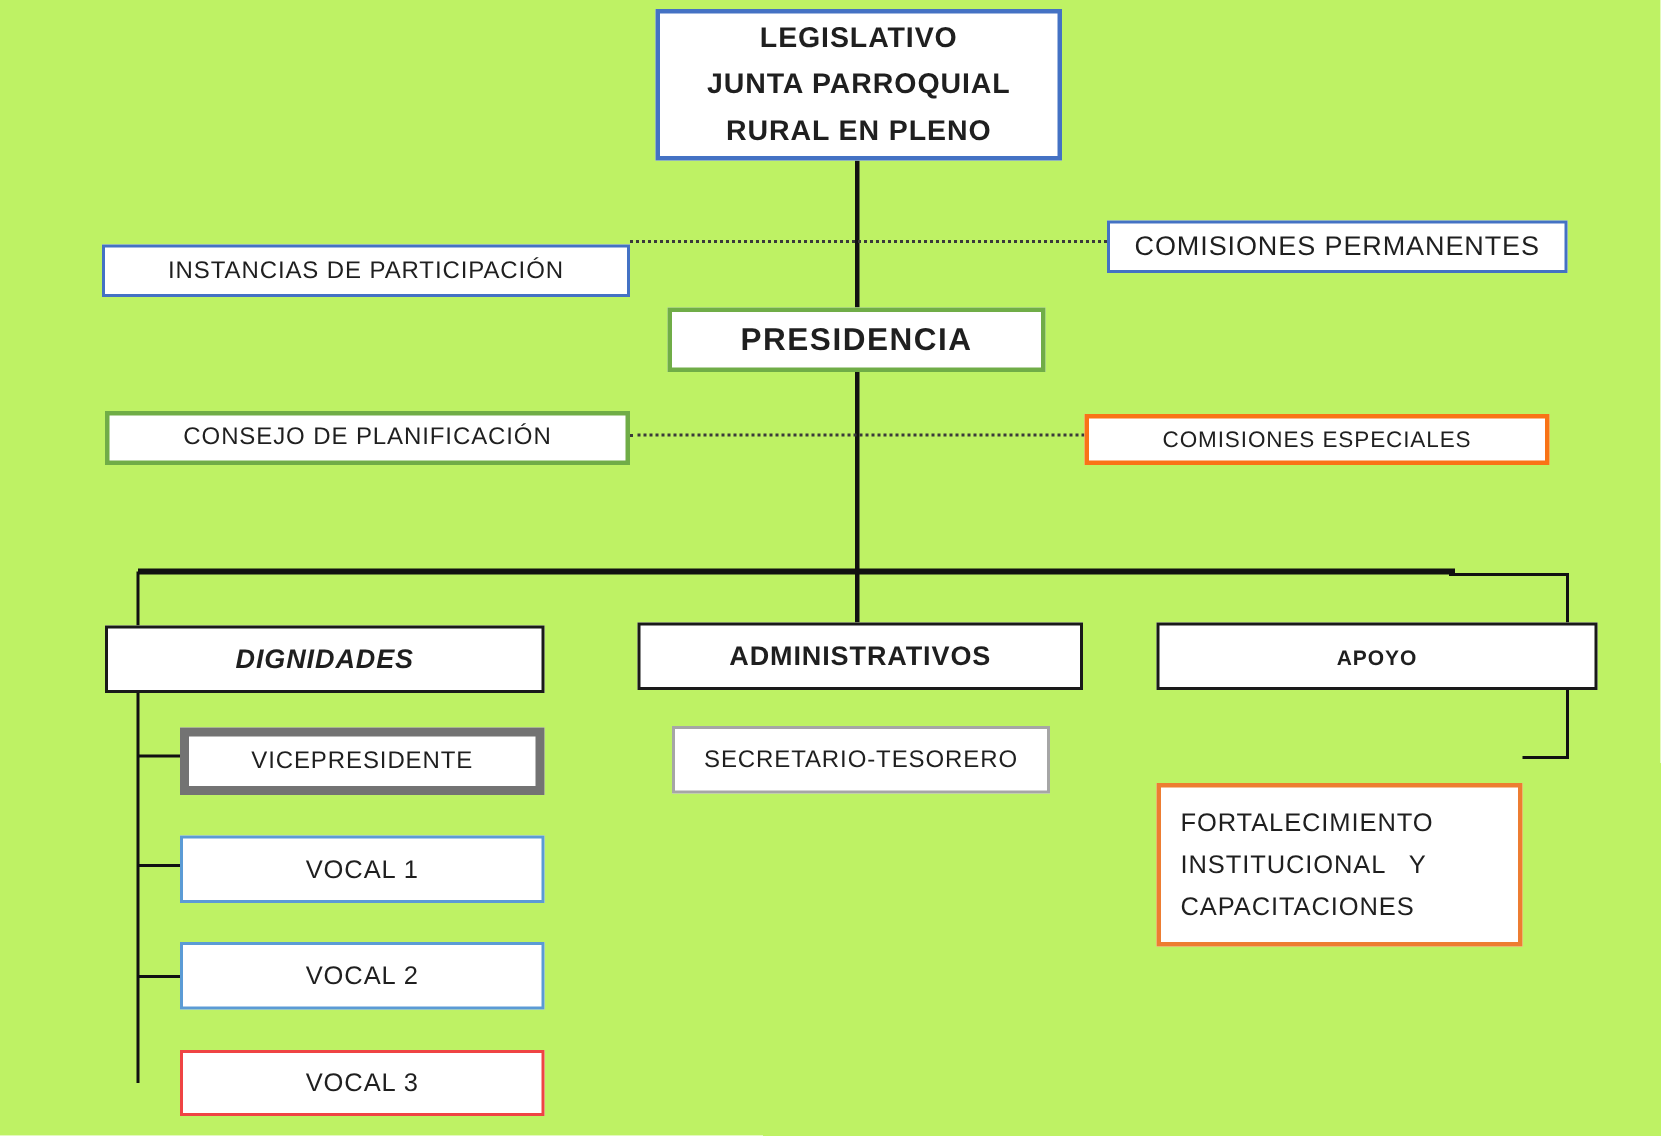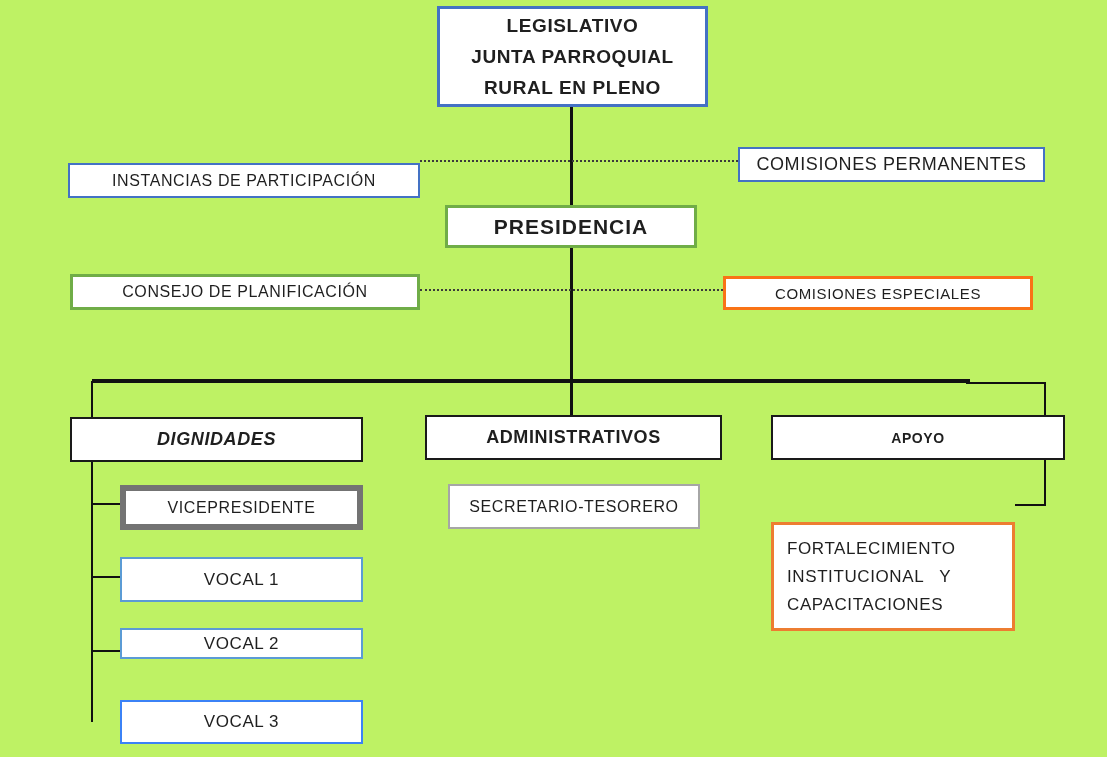--- a/index.html
+++ b/index.html
@@ -27,22 +27,22 @@
   .n-compermanentes{left:738px;top:147px;width:307px;height:35px;border:2px solid #4472C4;font-size:18px;}
   .n-presidencia{left:445px;top:205px;width:252px;height:43px;border:3px solid #70AD47;font-size:21px;font-weight:bold;letter-spacing:1px;text-align:right;}
   .n-consejo{left:70px;top:274px;width:350px;height:36px;border:3px solid #70AD47;font-size:16px;}
   .n-comespeciales{left:723px;top:276px;width:310px;height:34px;border:3px solid #f97316;font-size:15px;}
   .n-dignidades{left:70px;top:417px;width:293px;height:45px;border:2px solid #1a1a1a;font-size:18px;font-weight:bold;font-style:italic;}
   .n-administrativos{left:425px;top:415px;width:297px;height:45px;border:2px solid #1a1a1a;font-size:18px;font-weight:bold;}
   .n-apoyo{left:771px;top:415px;width:294px;height:45px;border:2px solid #1a1a1a;font-size:14px;font-weight:bold;}
   .n-secretario{left:448px;top:484px;width:252px;height:45px;border:2px solid #A6A6A6;font-size:16px;}
   .n-vicepresidente{left:120px;top:485px;width:243px;height:45px;border:6px solid #737373;font-size:16px;}
   .n-vocal1{left:120px;top:557px;width:243px;height:45px;border:2px solid #5B9BD5;font-size:17px;}
-  .n-vocal2{left:120px;top:628px;width:243px;height:31px;border:2px solid #5B9BD5;font-size:17px;}
-  .n-vocal3{left:120px;top:700px;width:243px;height:44px;border:2px solid #3b82f6;font-size:17px;}
+  .n-vocal2{left:120px;top:628px;width:243px;height:45px;border:2px solid #5B9BD5;font-size:17px;}
+  .n-vocal3{left:120px;top:700px;width:243px;height:44px;border:2px solid #ef4444;font-size:17px;}
   .n-fortalecimiento{left:771px;top:482px;width:244px;height:109px;border:3px solid #ED7D31;font-size:17px;line-height:28px;justify-content:flex-start;text-align:left;padding-left:13px;margin-top:40px;}
   
   .line{position:absolute;background:#111111;z-index:1;}
   .dotted{position:absolute;border-top:2px dotted #3a3a3a;background:none;z-index:1;}
   .c-v-top{left:570px;top:107px;width:3px;height:98px;}
   .c-v-mid{left:570px;top:248px;width:3px;height:167px;}
   .c-dot1{left:420px;top:160px;width:318px;height:0;}
   .c-dot2{left:420px;top:289px;width:303px;height:0;}
   .c-spine{left:92px;top:379px;width:878px;height:4px;}
   .c-spine-thin{left:966px;top:382px;width:80px;height:2px;}

